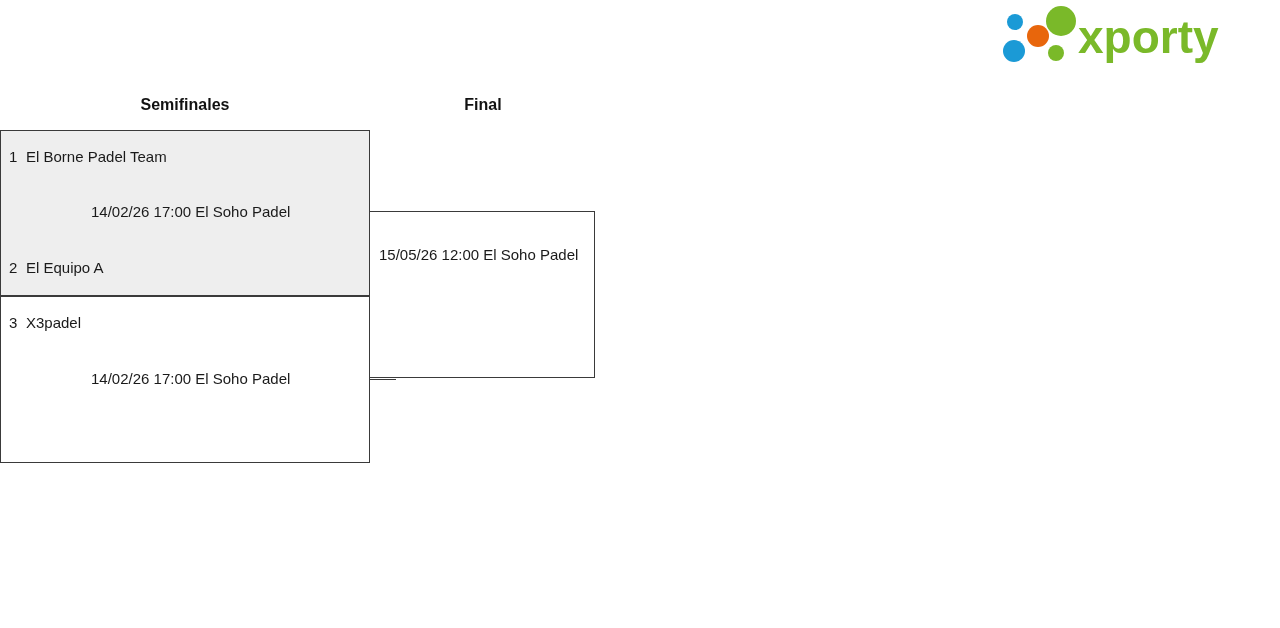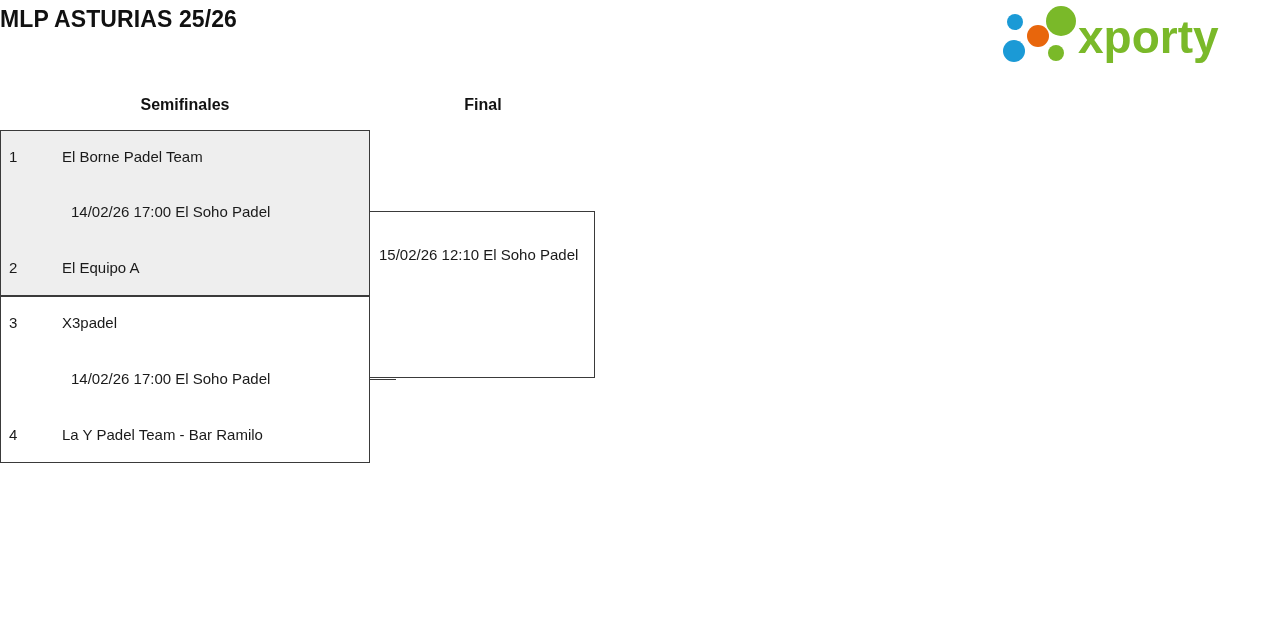--- a/index.html
+++ b/index.html
@@ -51,46 +51,45 @@
 
   .slot{
     position:absolute;left:0;width:100%;
     height:22px;line-height:22px;
     font-size:15px;color:#1a1a1a;white-space:nowrap;
   }
   .slot .seed{
     display:inline-block;width:18px;text-align:left;
     padding-left:8px;box-sizing:border-box;color:#1a1a1a;
   }
-  .slot .team{padding-left:7px;margin-left:36px;}
+  .slot .team{padding-left:7px;}
 
   .slot.top{top:15px;}
   .slot.bottom{bottom:16px;}
 
   .info{
-    position:absolute;left:70px;
+    position:absolute;left:90px;
     font-size:15px;color:#1a1a1a;white-space:nowrap;
     height:22px;line-height:22px;
   }
   .sf1 .info{top:70px;}
   .sf2 .info{top:71px;}
   .fin .info{left:9px;top:32px;}
 
   
   .conn{position:absolute;background:#3a3a3a;height:1px;}
   .conn.c1{left:369px;top:211px;width:27px;}
   .conn.c2{left:369px;top:379px;width:27px;}
 </style>
 </head>
 <body>
 
 <div class="page">
 
   <div class="title-block">
-    <div class="title-line l1">MLP ASTURIAS 25/26</div>
   </div>
 
   <div class="logo">
     <svg width="228" height="60" viewBox="0 0 228 60" xmlns="http://www.w3.org/2000/svg">
       <g>
         <circle cx="15" cy="16" r="8" fill="#1b9ad6"></circle>
         <circle cx="14" cy="45" r="11" fill="#1b9ad6"></circle>
         <circle cx="38" cy="30" r="11" fill="#e8660c"></circle>
         <circle cx="61" cy="15" r="15" fill="#7ab929"></circle>
         <circle cx="56" cy="47" r="8" fill="#7ab929"></circle>
@@ -115,29 +114,26 @@
       <div class="slot bottom">
         <span class="seed">2</span><span class="team">El Equipo A</span>
       </div>
     </div>
 
     <div class="match sf2">
       <div class="slot top">
         <span class="seed">3</span><span class="team">X3padel</span>
       </div>
       <div class="info">14/02/26 17:00 El Soho Padel</div>
-      <div class="slot bottom">
-        <span class="seed">4</span><span class="team">La Y Padel Team - Bar Ramilo</span>
-      </div>
     </div>
 
     <div class="match fin">
       <div class="slot top">
         <span class="seed"></span><span class="team"></span>
       </div>
-      <div class="info">15/02/26 12:10 El Soho Padel</div>
+      <div class="info">15/05/26 12:00 El Soho Padel</div>
       <div class="slot bottom">
         <span class="seed"></span><span class="team"></span>
       </div>
     </div>
 
   </div>
 </div>
 
 </body></html>

